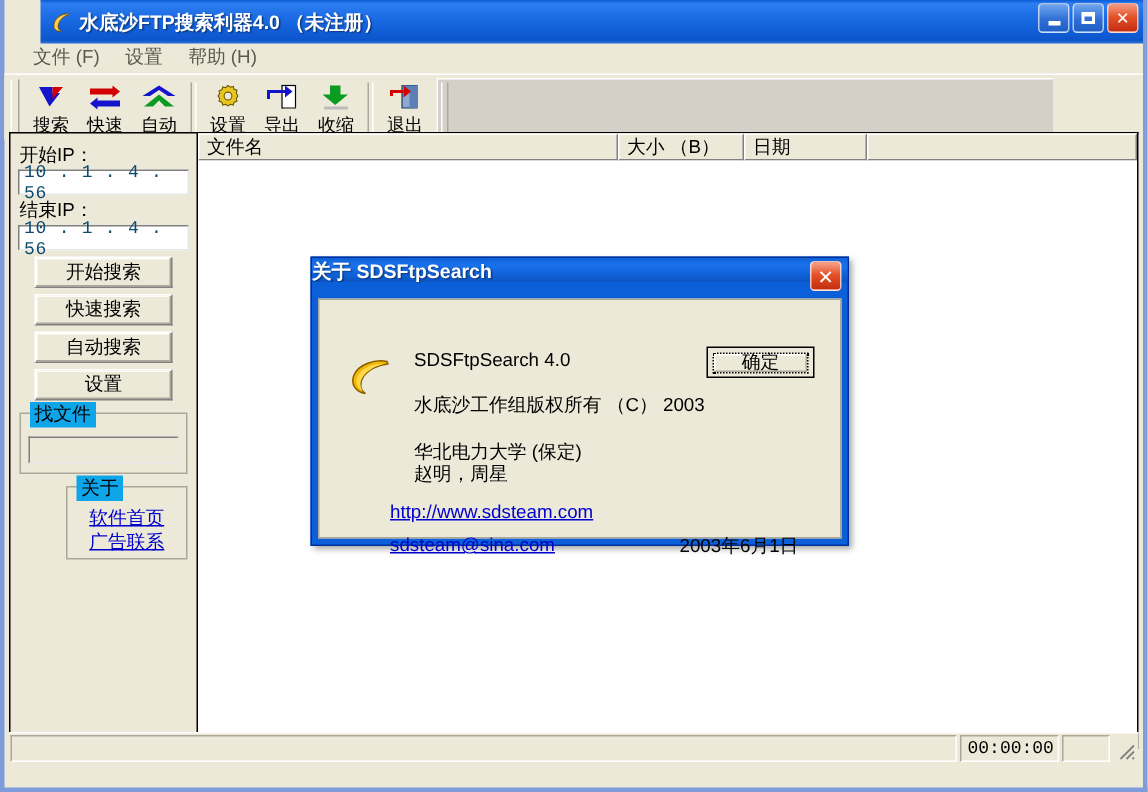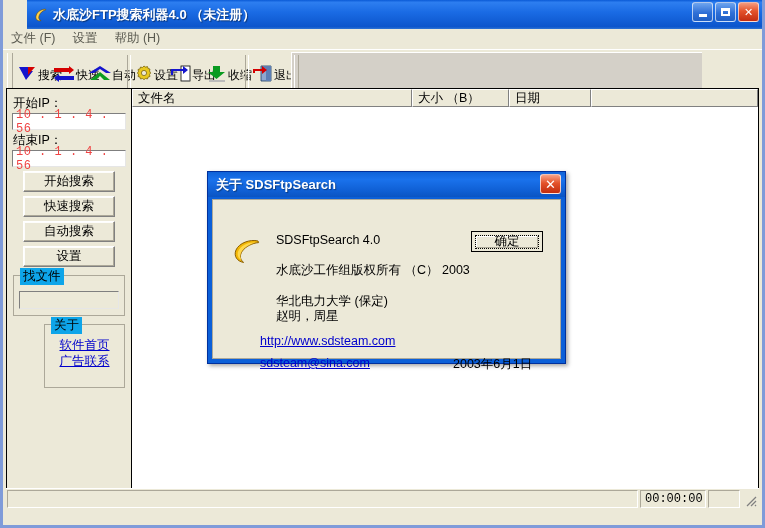--- a/index.html
+++ b/index.html
@@ -45,21 +45,21 @@
     font-size:11px;color:#fff;font-weight:bold;
   }
   .win-btn.min{background:linear-gradient(to bottom,#6fa5ef,#2f6fd6 55%,#1f5ec4);}
   .win-btn.max{background:linear-gradient(to bottom,#6fa5ef,#2f6fd6 55%,#1f5ec4);}
   .win-btn.close{background:linear-gradient(to bottom,#f49b7e,#e4532b 45%,#c32d10);}
   .win-btn .glyph-min{width:8px;height:3px;background:#fff;margin-top:6px;}
   .win-btn .glyph-max{width:9px;height:8px;border:2px solid #fff;border-top-width:3px;box-sizing:border-box;}
   
   #menubar{
     height:19px;background:#ece9d8;display:flex;align-items:center;
-    padding-left:6px;border-bottom:1px solid #ece9d8;
+    padding-left:6px;border-bottom:1px solid #ece9d8;margin-left:11px;
   }
   #menubar .menu-item{
     font-size:12.5px;color:#5a5a50;padding:1px 8px 1px 2px;margin-right:7px;
     white-space:nowrap;
   }
   
   #toolbar-row{
     height:44px;background:#ece9d8;display:flex;align-items:stretch;
     border-top:1px solid #ffffff;
     padding:1px 0 0 0;
@@ -67,21 +67,21 @@
   }
   #toolbar{
     background:#ece9d8;display:flex;align-items:flex-start;
     border:1px solid #ece9d8;
     padding:1px 0 0 3px;
     box-sizing:border-box;
     height:42px;
   }
   .tb-grip{width:4px;height:38px;border-left:1px solid #fff;border-right:1px solid #aca899;margin-right:3px;}
   .tb-btn{
-    width:36px;height:40px;display:flex;flex-direction:row;
+    width:36px;height:40px;display:flex;flex-direction:column;
     align-items:center;justify-content:flex-start;
     padding-top:2px;box-sizing:border-box;
   }
   .tb-btn .tb-ico{height:20px;display:flex;align-items:center;justify-content:center;}
   .tb-btn .tb-lab{font-size:12px;color:#000;line-height:14px;margin-top:1px;white-space:nowrap;}
   .tb-sep{width:2px;height:36px;margin:2px 3px 0 3px;border-left:1px solid #aca899;border-right:1px solid #ffffff;}
   #rebar-gap{
     flex:1;background:#d4d0c8;
     border-left:1px solid #ffffff;
     border-top:1px solid #ffffff;
@@ -103,21 +103,21 @@
     box-sizing:border-box;
     position:relative;
     padding:4px 5px 0 5px;
   }
   .side-label{font-size:12.5px;color:#000;margin:2px 0 1px 1px;}
   .ip-box{
     height:17px;background:#fff;border:1px solid #7f7f7f;
     border-right-color:#e6e6e6;border-bottom-color:#e6e6e6;
     box-sizing:border-box;display:flex;align-items:center;
     font-family:"Liberation Mono","DejaVu Sans Mono",monospace;
-    font-size:12px;color:#ef4444;padding-left:3px;letter-spacing:.5px;
+    font-size:12px;color:#0c4a6e;padding-left:3px;letter-spacing:.5px;
     margin-bottom:2px;
   }
   .side-btn{
     display:block;width:92px;height:21px;margin:4px auto 0 auto;
     background:#ece9d8;border:1px solid #ffffff;
     border-right-color:#808080;border-bottom-color:#808080;
     box-shadow:inset -1px -1px 0 #aca899, inset 1px 1px 0 #fdfdfc;
     font-size:12.5px;color:#000;text-align:center;line-height:19px;
     box-sizing:border-box;
   }
@@ -178,23 +178,23 @@
   #sb-grip{width:16px;display:flex;align-items:flex-end;justify-content:flex-end;}
   
   #about-dialog{
     position:absolute;left:204px;top:171px;width:359px;height:193px;
     box-sizing:border-box;
     border:1px solid #00309c;
     background:#0b5fd8;
     box-shadow:2px 2px 4px rgba(0,0,0,.35);
   }
   #dlg-titlebar{
-    height:25px;display:flex;align-items:center;
+    height:16px;display:flex;
     background:linear-gradient(to bottom,#0f62d8 0%,#1a72ec 30%,#0f5fd4 75%,#0b54c2 100%);
-    padding-left:8px;position:relative;
+    position:relative;
   }
   #dlg-title-text{
     color:#fff;font-weight:bold;font-size:13px;
     text-shadow:1px 1px 1px rgba(0,0,0,.4);white-space:nowrap;
   }
   #dlg-close{
     position:absolute;right:4px;top:2px;width:21px;height:20px;border-radius:3px;
     border:1px solid rgba(255,255,255,.7);
     background:linear-gradient(to bottom,#f7a288,#e4522a 45%,#c22c0e);
     display:flex;align-items:center;justify-content:center;
@@ -353,31 +353,31 @@
       <div class="side-btn">开始搜索</div>
       <div class="side-btn">快速搜索</div>
       <div class="side-btn">自动搜索</div>
       <div class="side-btn">设置</div>
 
       <div class="group">
         <span class="gtitle">找文件</span>
         <div class="kw-input"></div>
       </div>
 
-      <div class="group" style="padding-top:12px;padding-bottom:18px;margin-left:32px;">
+      <div class="group" style="padding-top:12px;padding-bottom:3px;margin-left:32px;">
         <span class="gtitle">关于</span>
         <a class="link" href="#">软件首页</a>
         <a class="link" href="#">广告联系</a>
       </div>
     </div>
 
     <div id="listview">
       <div id="lv-header">
         <div class="lv-col" style="width:280px">文件名</div>
-        <div class="lv-col" style="width:97px">大小 （B）</div>
+        <div class="lv-col" style="width:84px">大小 （B）</div>
         <div class="lv-col" style="width:82px">日期</div>
         <div class="lv-col" style="flex:1"></div>
       </div>
       <div style="flex:1;background:#fff;"></div>
     </div>
   </div>
 
   <div id="statusbar">
     <div class="sb-pane flexy"></div>
     <div class="sb-pane" style="width:66px">00:00:00</div>

